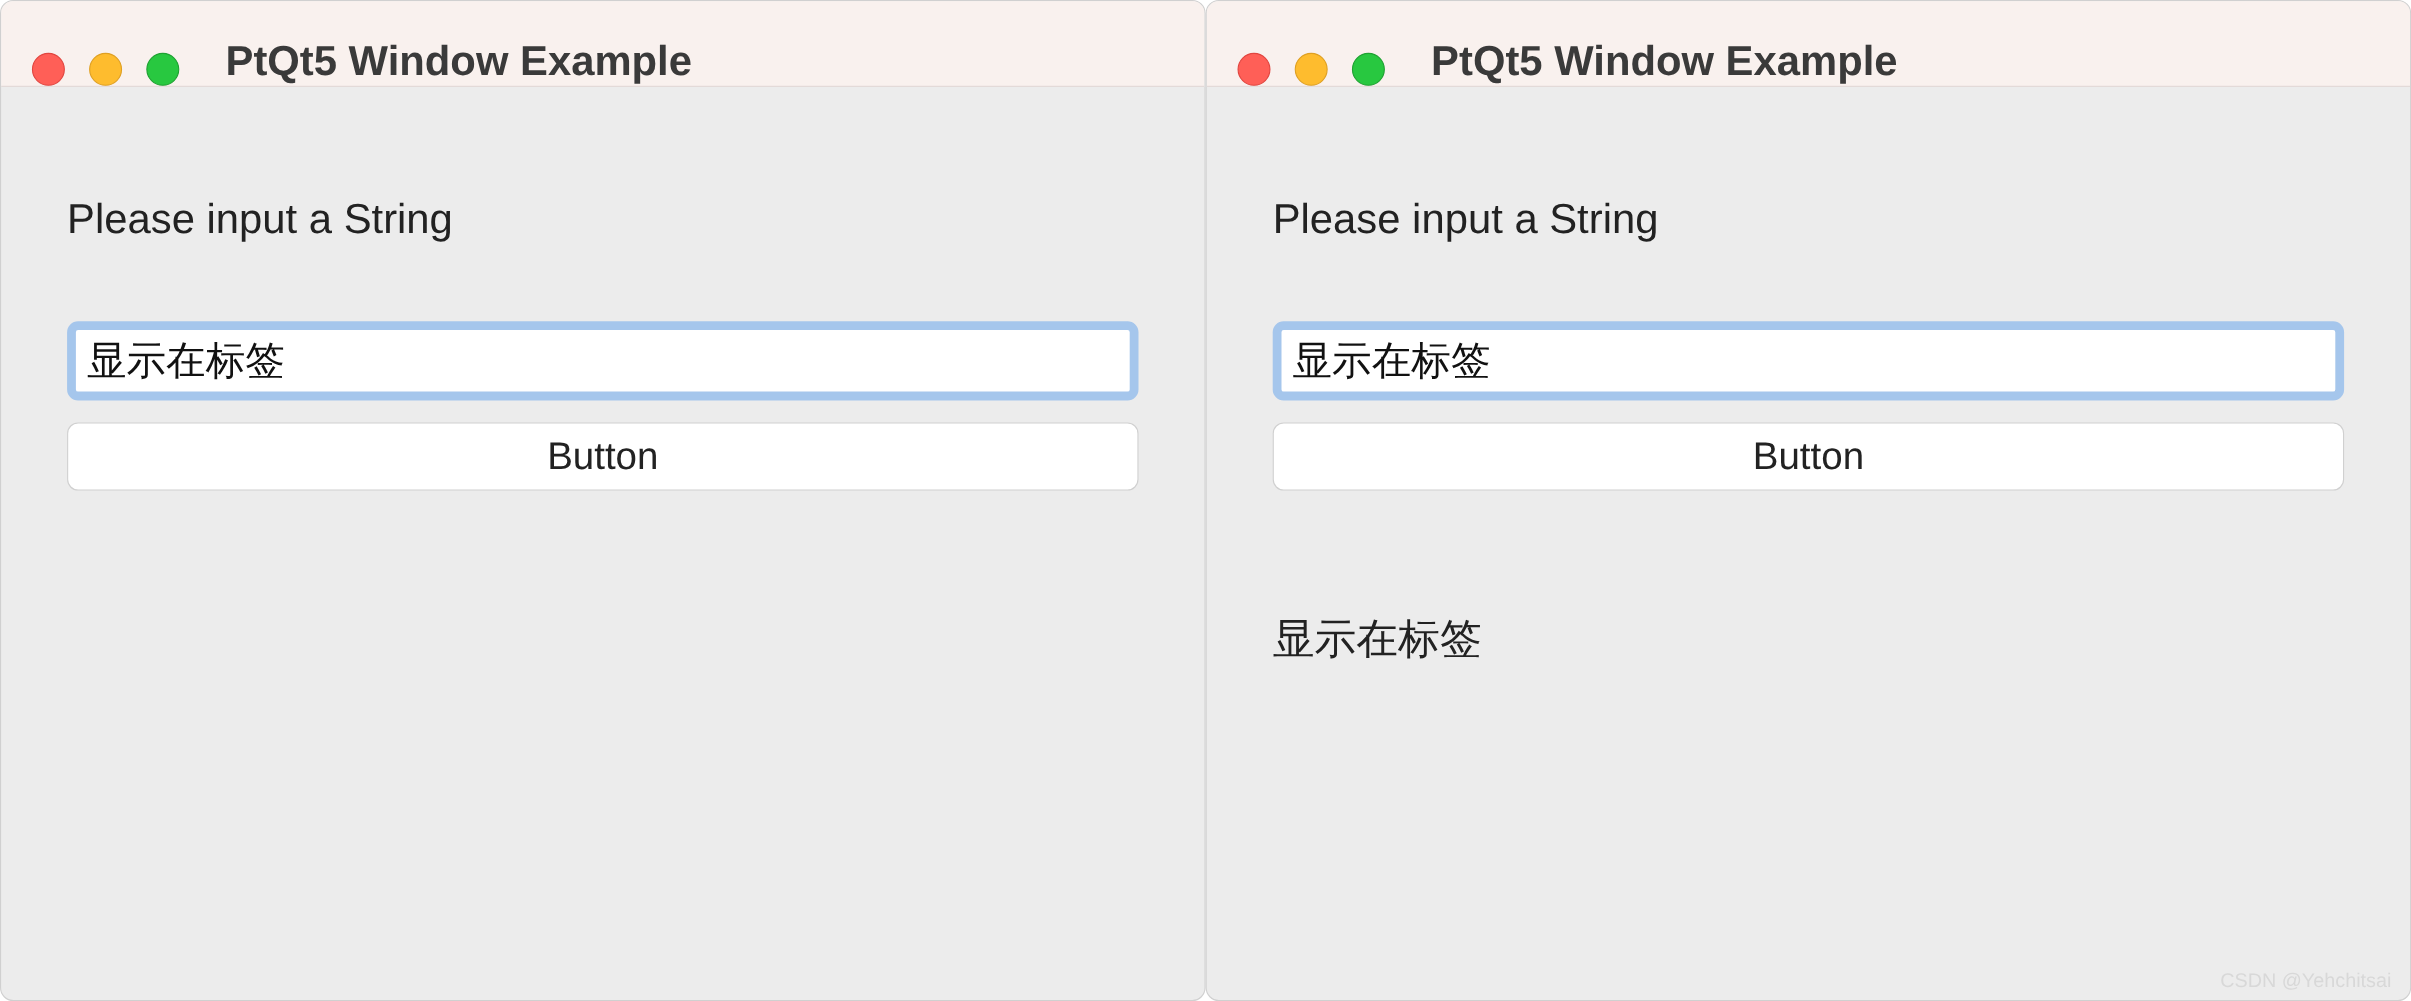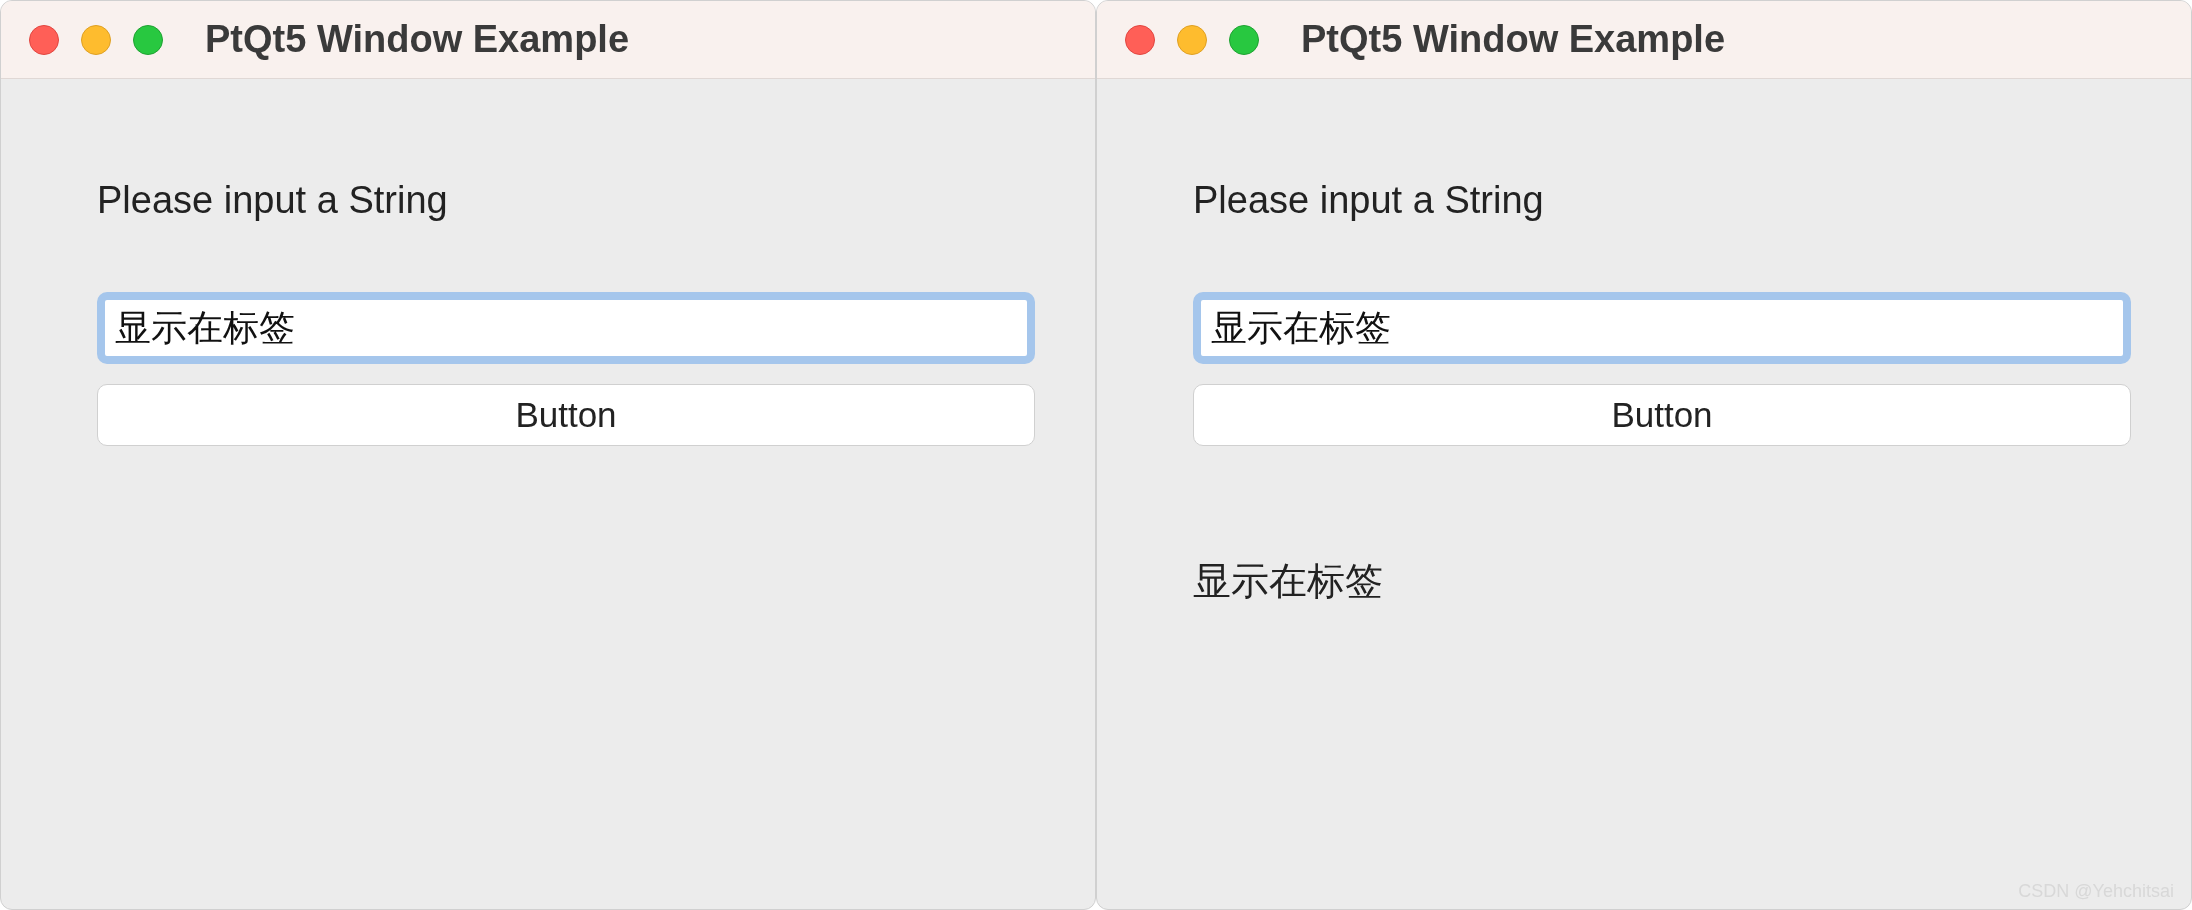--- a/index.html
+++ b/index.html
@@ -22,21 +22,21 @@
       border: 1px solid #d0d0d0;
       border-radius: 12px;
       overflow: hidden;
       display: flex;
       flex-direction: column;
     }
     .titlebar {
       height: 78px;
       background: #f9f1ee;
       display: flex;
-      align-items: center;
+      align-items: flex-end;
       padding: 0 28px;
       border-bottom: 1px solid #e0d8d5;
     }
     .traffic-lights {
       display: flex;
       gap: 22px;
       align-items: center;
     }
     .traffic-light {
       width: 30px;
@@ -49,21 +49,21 @@
     .title-text {
       flex: 1;
       text-align: left;
       padding-left: 42px;
       font-size: 38px;
       font-weight: 700;
       color: #3a3a3a;
     }
     .content {
       flex: 1;
-      padding: 60px 60px 0 96px;
+      padding: 60px 60px 0 60px;
       display: flex;
       flex-direction: column;
       position: relative;
     }
     .prompt-label {
       font-size: 38px;
       color: #222;
       margin-top: 40px;
       margin-bottom: 70px;
     }

